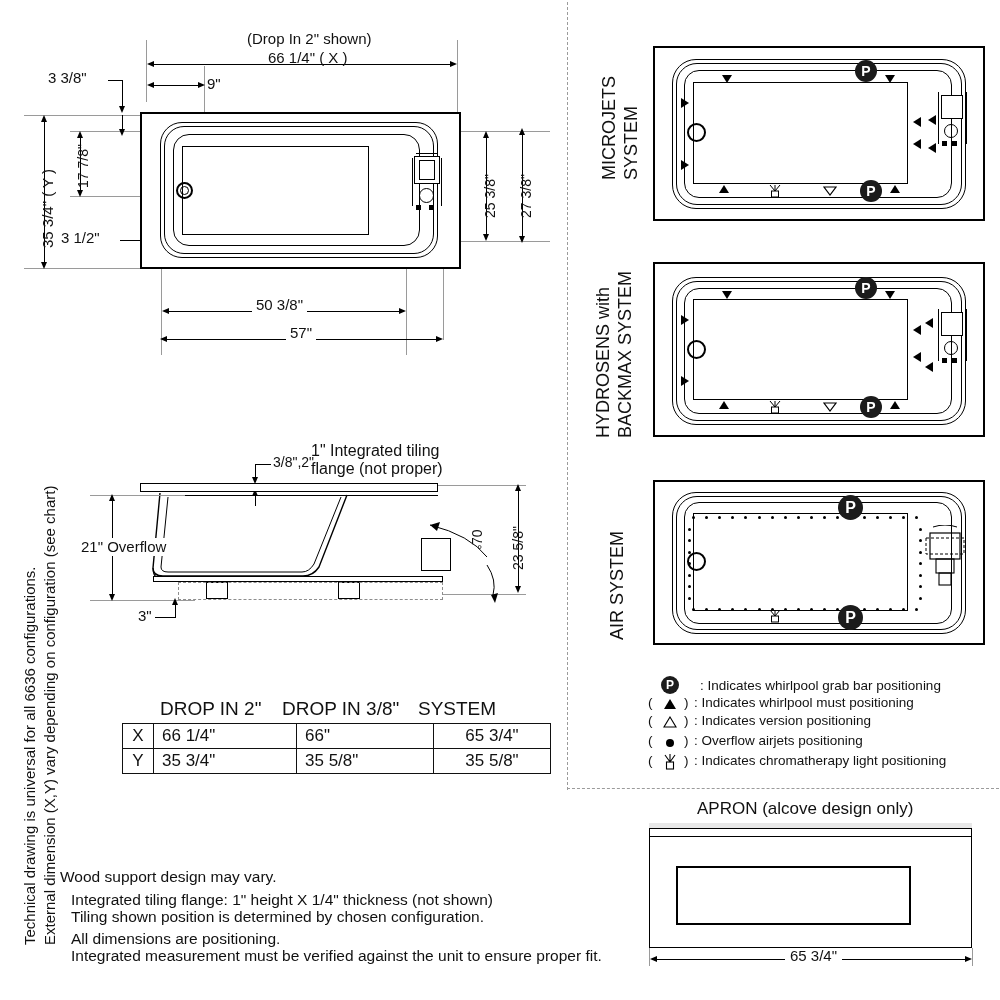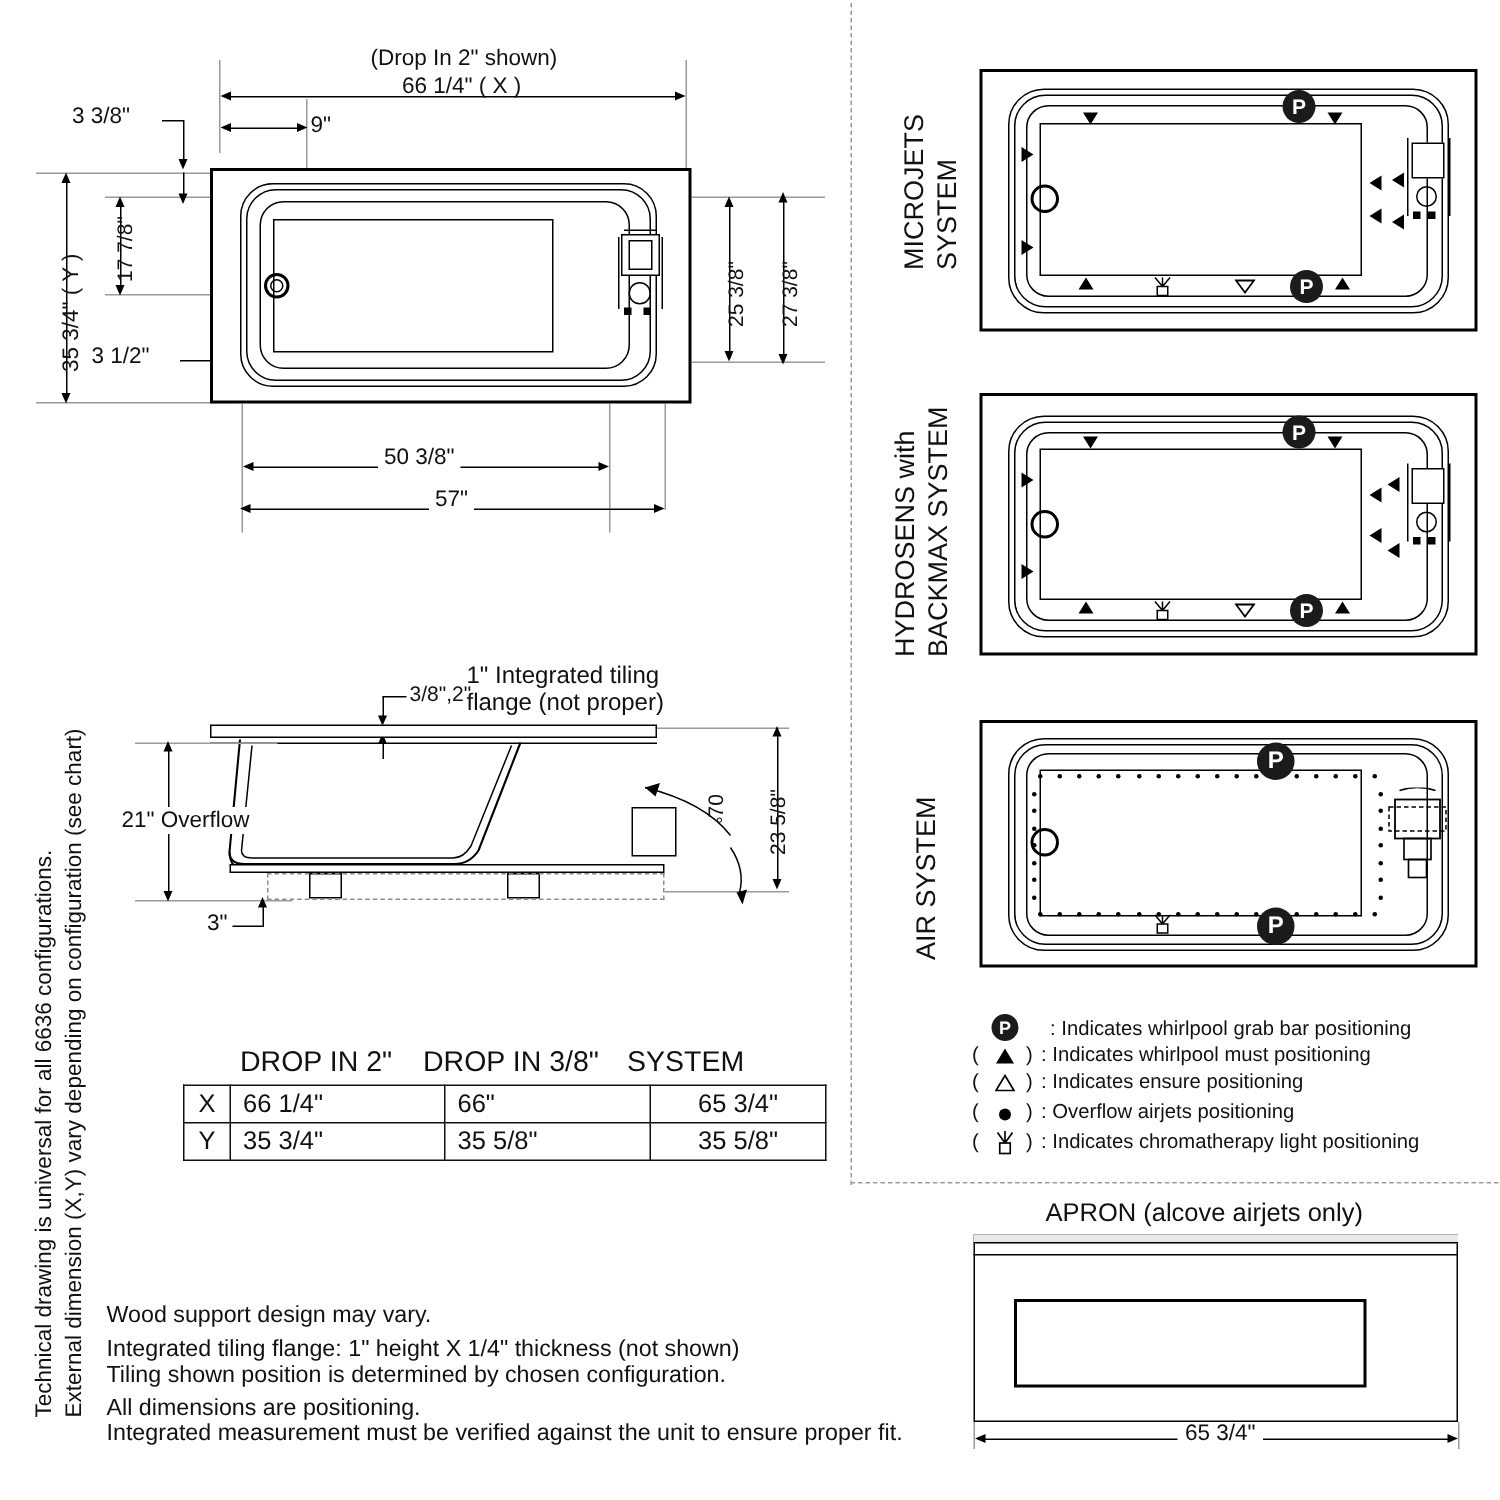--- a/index.html
+++ b/index.html
@@ -218,21 +218,21 @@
       <td style="text-align:center;">35 5/8"</td>
     </tr>
   </tbody>
     </table>
 </div>
 
 <div class="txt rot90" style="left:22px;top:945px;font-size:15px;">Technical drawing is universal for all 6636 configurations.</div>
 <div class="txt rot90" style="left:42px;top:945px;font-size:15px;">External dimension (X,Y) vary depending on configuration (see chart)</div>
 
 <div>
-  <div class="note" style="left:71px;top:867px;">Wood support design may vary.</div>
+  <div class="note" style="left:60px;top:867px;">Wood support design may vary.</div>
   <div class="note" style="left:71px;top:890px;">Integrated tiling flange: 1" height X 1/4" thickness (not shown)</div>
   <div class="note" style="left:71px;top:907px;">Tiling shown position is determined by chosen configuration.</div>
   <div class="note" style="left:71px;top:929px;">All dimensions are positioning.</div>
   <div class="note" style="left:71px;top:946px;">Integrated measurement must be verified against the unit to ensure proper fit.</div>
 </div>
 
 <div>
   <div class="txt rot90" style="left:600px;top:180px;font-size:18px;">MICROJETS</div>
   <div class="txt rot90" style="left:622px;top:180px;font-size:18px;">SYSTEM</div>
 
@@ -411,38 +411,38 @@
     <polygon points="7,1 13,11 1,11" fill="#000"></polygon>
   </svg>
   <div class="legend-row" style="left:684px;top:695px;">)</div>
   <div class="legend-row" style="left:694px;top:695px;">: Indicates whirlpool must positioning</div>
 
   <div class="legend-row" style="left:648px;top:713px;">(</div>
   <svg class="abs" width="14" height="12" style="left:663px;top:716px;">
     <polygon points="7,1 13,11 1,11" fill="none" stroke="#000" stroke-width="1.1"></polygon>
   </svg>
   <div class="legend-row" style="left:684px;top:713px;">)</div>
-  <div class="legend-row" style="left:694px;top:713px;">: Indicates ensure positioning</div>
+  <div class="legend-row" style="left:694px;top:713px;">: Indicates version positioning</div>
 
   <div class="legend-row" style="left:648px;top:733px;">(</div>
   <div class="abs" style="left:666px;top:739px;width:8px;height:8px;background:#000;border-radius:50%;"></div>
   <div class="legend-row" style="left:684px;top:733px;">)</div>
   <div class="legend-row" style="left:694px;top:733px;">: Overflow airjets positioning</div>
 
   <div class="legend-row" style="left:648px;top:753px;">(</div>
   <svg class="abs" width="16" height="18" style="left:662px;top:753px;">
     <path d="M3 2 L8 9 M8 1 L8 9 M13 2 L8 9" stroke="#000" stroke-width="1.1" fill="none"></path>
     <rect x="4.5" y="9" width="7" height="7" fill="none" stroke="#000" stroke-width="1.1"></rect>
   </svg>
   <div class="legend-row" style="left:684px;top:753px;">)</div>
   <div class="legend-row" style="left:694px;top:753px;">: Indicates chromatherapy light positioning</div>
 </div>
 
 <div>
-  <div class="txt" style="left:697px;top:800px;font-size:17px;">APRON (alcove airjets only)</div>
+  <div class="txt" style="left:697px;top:800px;font-size:17px;">APRON (alcove design only)</div>
 
   <div class="box" style="left:649px;top:823px;width:323px;height:125px;"></div>
   <div class="abs" style="left:649px;top:823px;width:323px;height:6px;border-bottom:1px solid #000;background:#e8e8e8;box-sizing:border-box;"></div>
   <div class="hl" style="left:649px;top:836px;width:323px;"></div>
   <div class="box" style="left:676px;top:866px;width:235px;height:59px;border-width:2px;"></div>
 
   <div class="vl-ext" style="left:649px;top:948px;height:18px;"></div>
   <div class="vl-ext" style="left:972px;top:948px;height:18px;"></div>
   <div class="hl" style="left:652px;top:959px;width:317px;"></div>
   <div class="ar ar-l" style="left:650px;top:956px;"></div>

